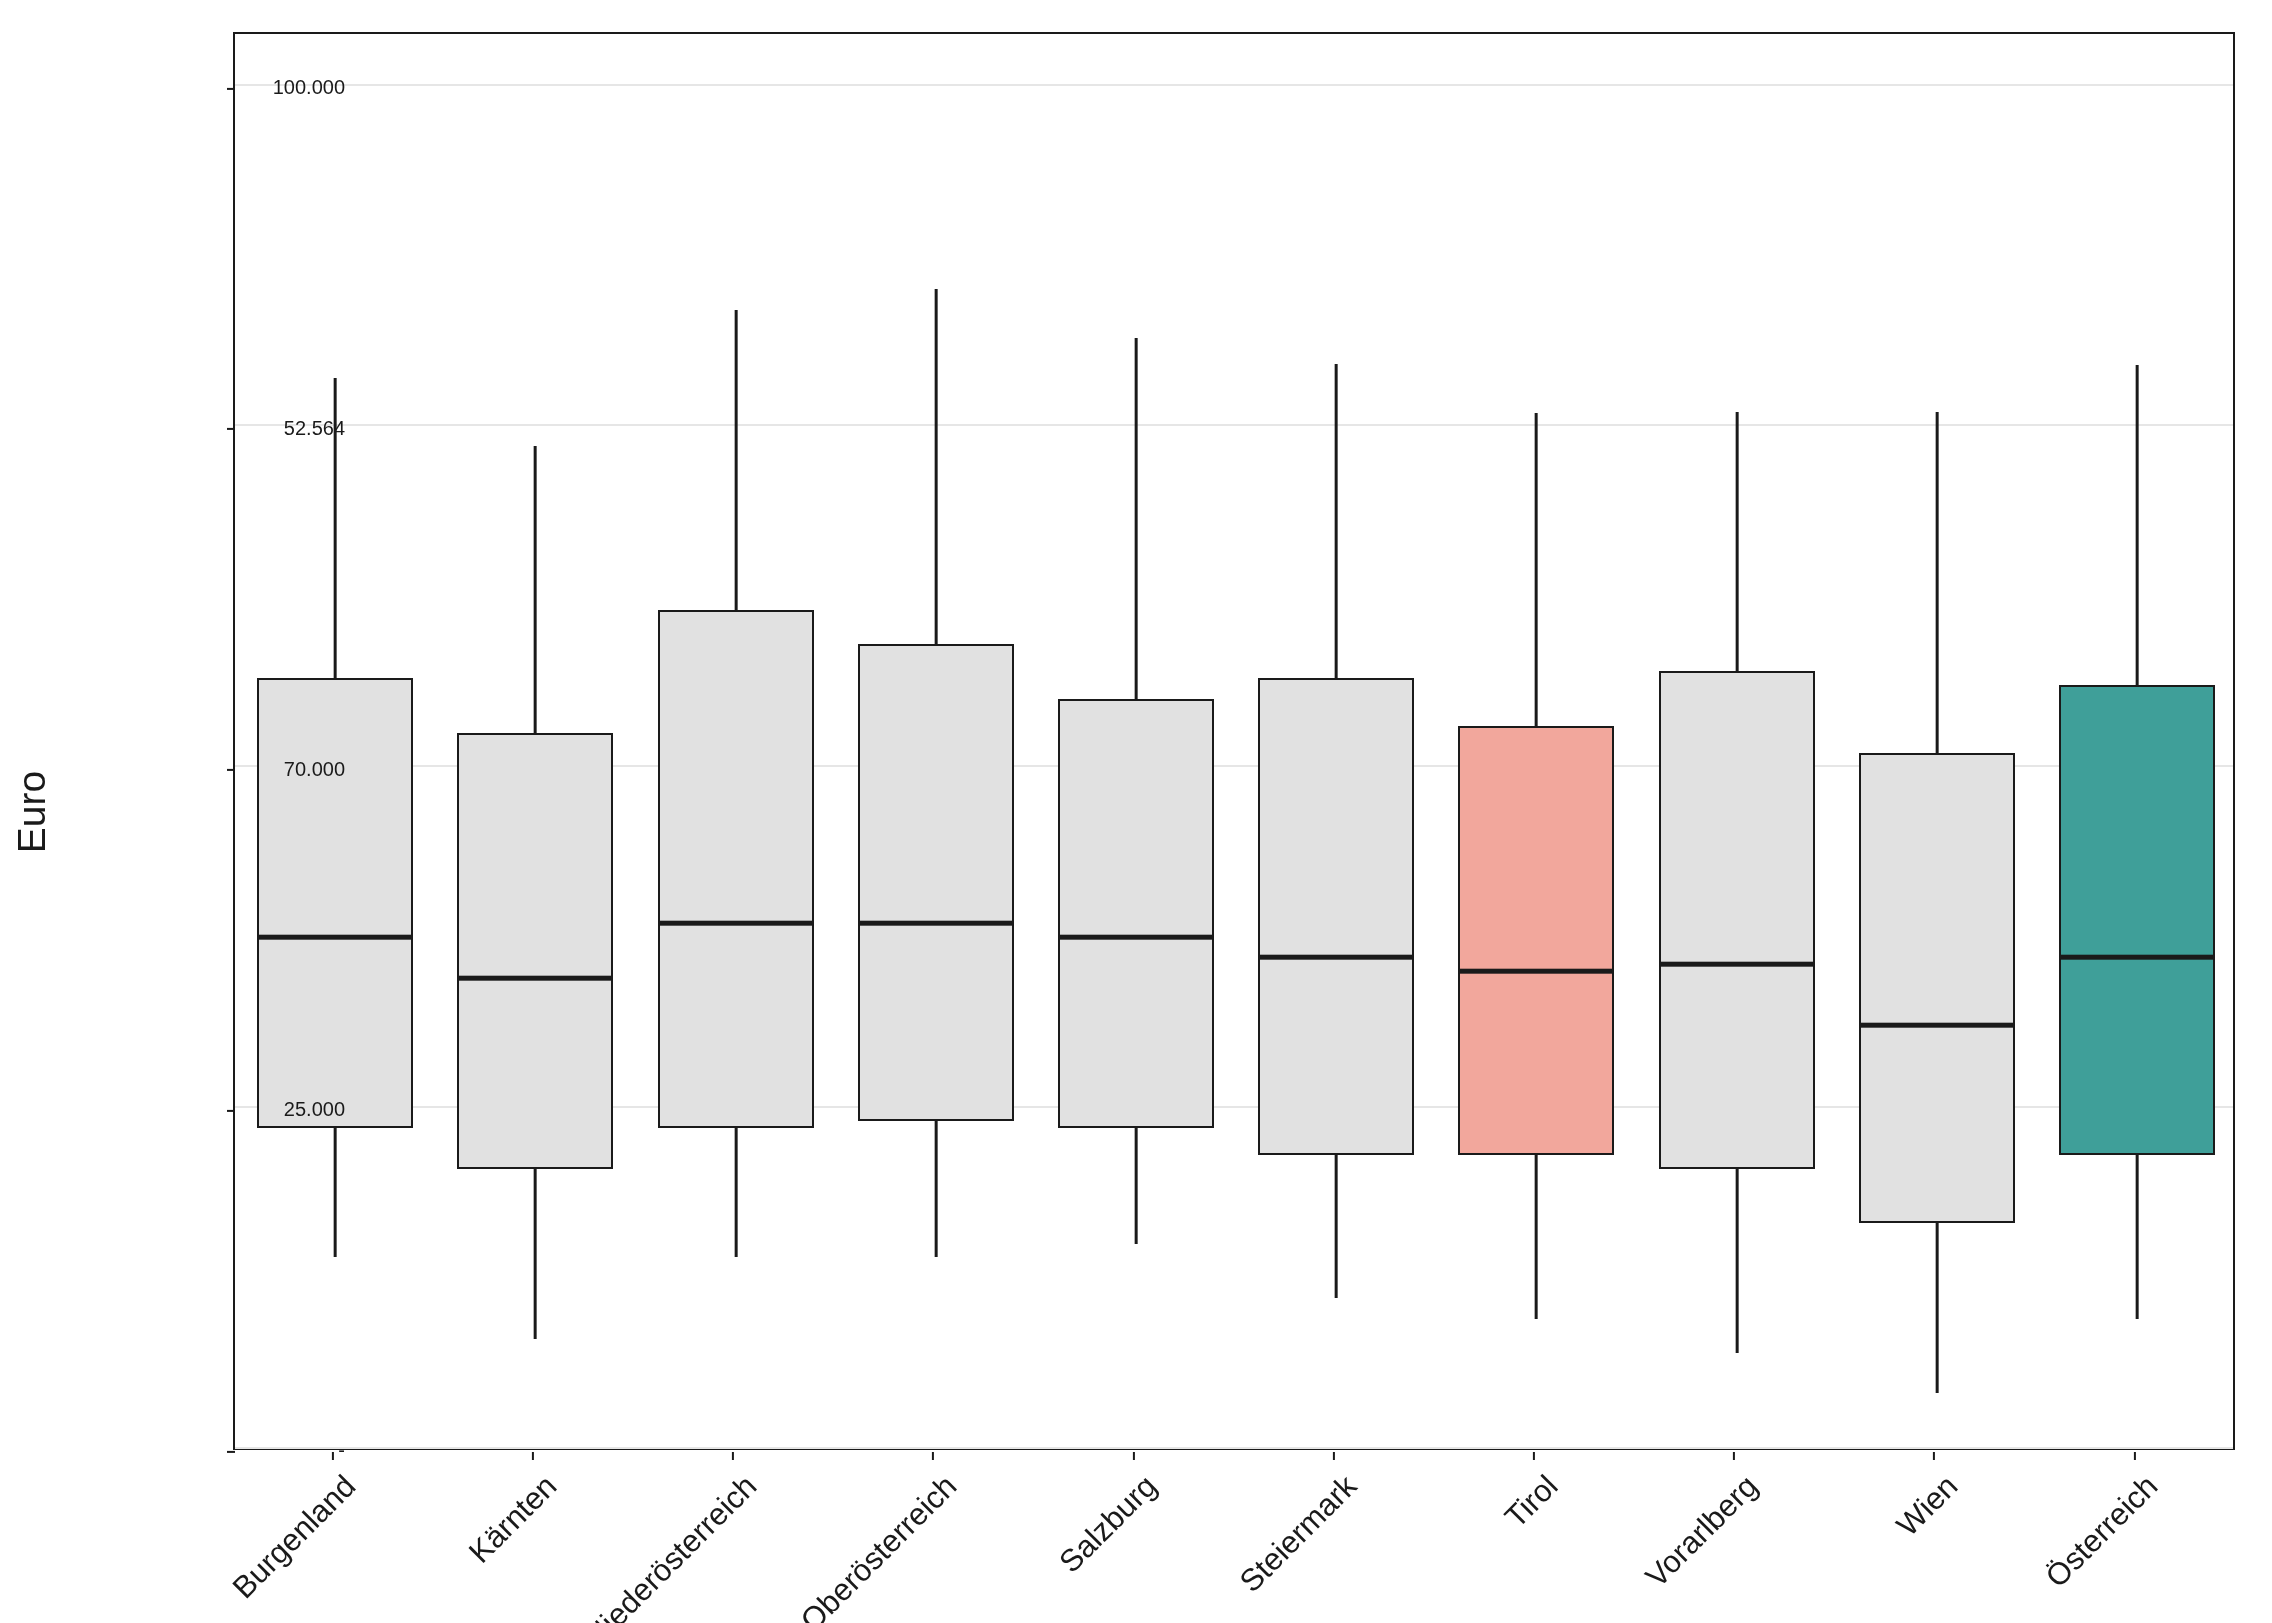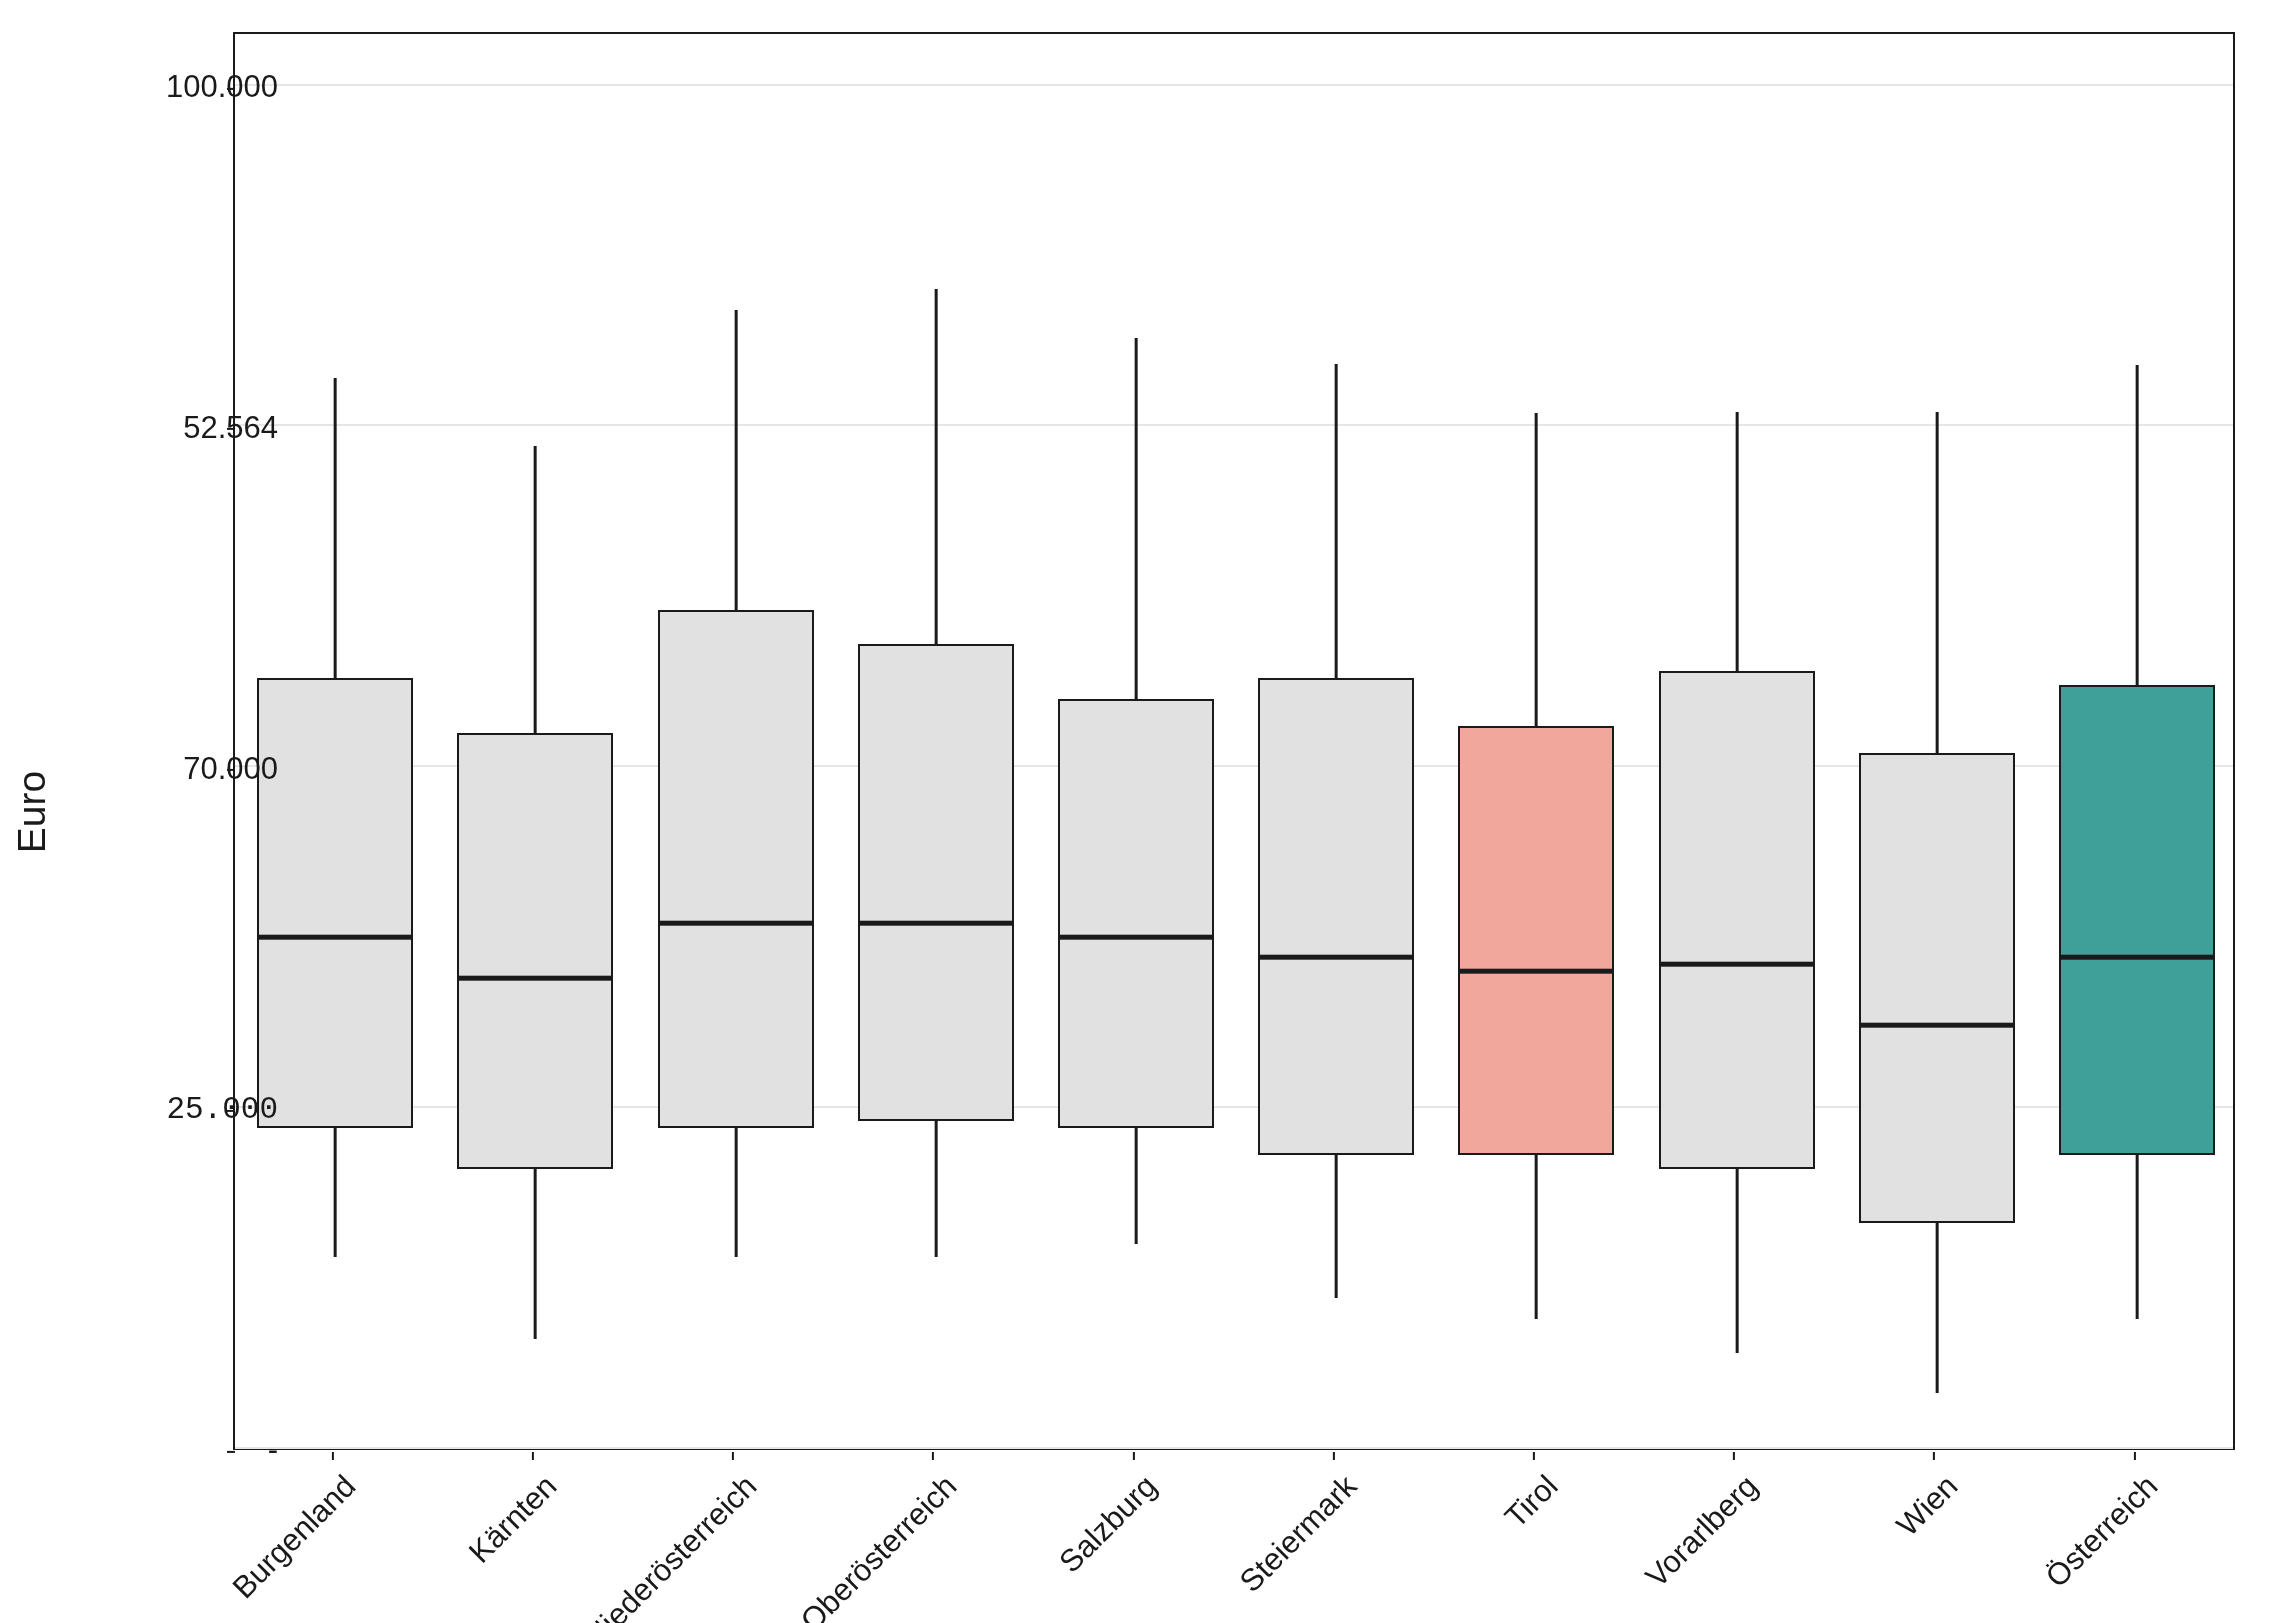--- a/index.html
+++ b/index.html
@@ -42,23 +42,23 @@
     position: absolute;
     left: 0;
     width: 100%;
     height: 1.6px;
     background: #e6e6e6;
   }
 
   
   .y-tick {
     position: absolute;
-    right: 1995px; 
+    right: 1928px; 
     transform: translateY(-50%);
-    font-size: 31px;
+    font-size: 20px;
     text-align: right;
     white-space: nowrap;
   }
   .y-tick-mark {
     position: absolute;
     left: -7.6px;
     width: 7.6px;
     height: 2.2px;
     background: #1a1a1a;
     transform: translateY(-50%);
@@ -176,21 +176,21 @@
       </div>
       <div class="boxgroup" style="left: 1902px; width: 156px; height: 1418px;">
         <div class="whisker-v" style="bottom: 129px; height: 954px;"></div>
         <div class="box" style="width: 156px; bottom: 293px; height: 470px; background: rgb(63, 159, 153);"></div>
         <div class="median" style="width: 156px; bottom: 491px;"></div>
       </div>
     </div>
 
   <div id="ytick-layer">
       <div class="y-tick" style="top: 1450px;">-</div>
-      <div class="y-tick" style="top: 1109px; font-family: Liberation Mono, monospace;">25.000</div>
+      <div class="y-tick" style="top: 1109px;">25.000</div>
       <div class="y-tick" style="top: 769px;">70.000</div>
       <div class="y-tick" style="top: 428px;">52.564</div>
       <div class="y-tick" style="top: 87px;">100.000</div>
     </div>
   <div id="xlabel-layer">
       <div class="x-tick-mark" style="left: 333px;"></div>
       <div class="x-label" style="left: 340px;">Burgenland</div>
       <div class="x-tick-mark" style="left: 533px;"></div>
       <div class="x-label" style="left: 541px;">Kärnten</div>
       <div class="x-tick-mark" style="left: 733px;"></div>

